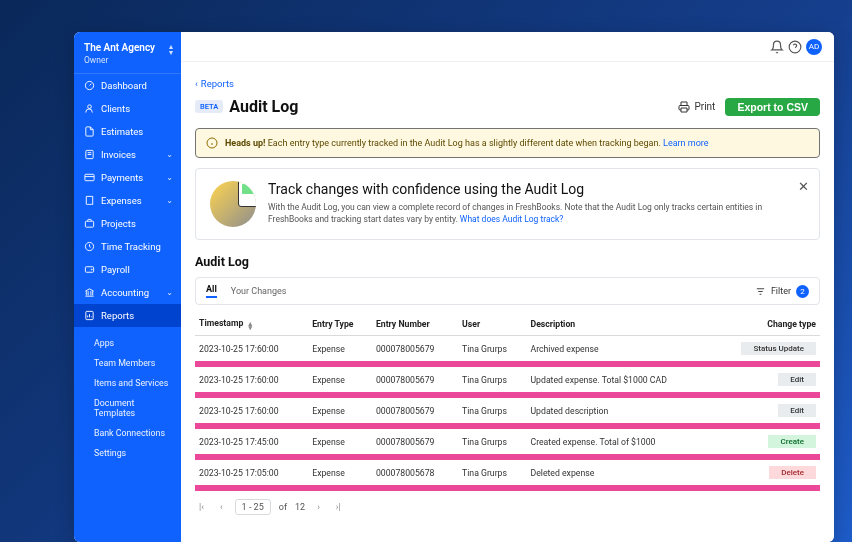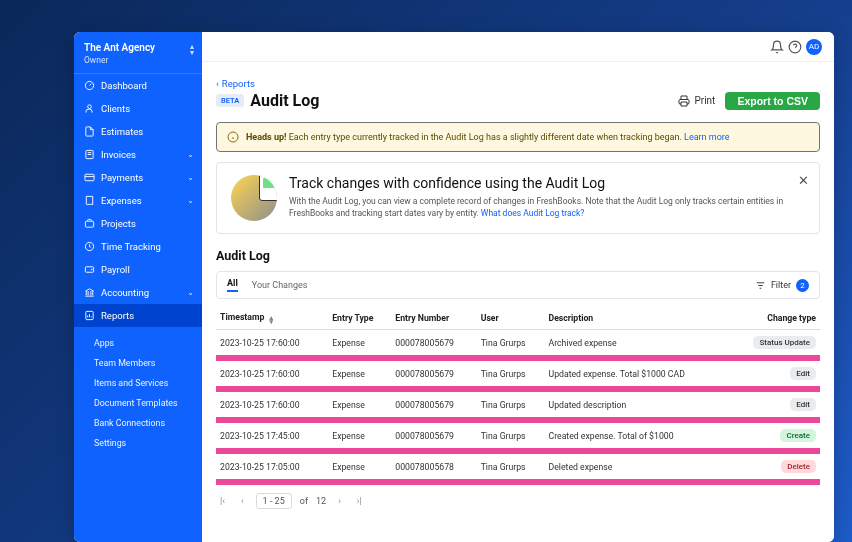--- a/index.html
+++ b/index.html
@@ -17,21 +17,21 @@
     left: 74px;
     width: 760px;
     height: 510px;
     background: #fff;
     border-radius: 6px;
     overflow: hidden;
     box-shadow: 0 4px 20px rgba(0,0,0,0.2);
     display: flex;
   }
   .sidebar {
-    width: 128px;
+    width: 107px;
     background: #0f62fe;
     color: #fff;
     font-size: 9.5px;
     overflow-y: auto;
   }
   .org-block {
     padding: 10px 10px 8px;
     border-bottom: 1px solid rgba(255,255,255,0.15);
     position: relative;
   }
@@ -83,20 +83,21 @@
     background: #0f62fe; color: #fff; font-size: 8px;
     display: flex; align-items: center; justify-content: center;
   }
   .content { padding: 10px 14px 16px; overflow-y: auto; }
   .breadcrumb {
     color: #0f62fe; font-size: 9.5px; cursor: pointer;
     display: inline-flex; align-items: center; gap: 3px;
   }
   .page-head-row {
     display: flex; align-items: center; justify-content: space-between;
+    margin-top: 6px;
   }
   .page-title-wrap { display: flex; align-items: center; gap: 6px; }
   .beta-badge {
     background: #e6ecf7; color: #0f62fe; font-size: 7.5px;
     padding: 2px 5px; border-radius: 3px; font-weight: 600;
   }
   .page-title { font-size: 16px; font-weight: 700; color: #111; }
   .head-actions { display: flex; align-items: center; gap: 10px; }
   .print-btn {
     display: flex; align-items: center; gap: 4px;
@@ -170,21 +171,21 @@
     padding: 5px 4px; border-bottom: 1px solid #d8dbde;
   }
   .table th:last-child { text-align: right; }
   .table td {
     padding: 6px 4px; border-bottom: 6px solid #ec4899;
     color: #333;
   }
   .table td:last-child { text-align: right; }
   .sort-icon { font-size: 7px; margin-left: 3px; display: inline-flex; flex-direction: column; line-height: 4px; color: #888; }
   .tag {
-    display: inline-block; padding: 2px 6px; border-radius: 5px;
+    display: inline-block; padding: 2px 12px; border-radius: 0;
     font-size: 8px; font-weight: 500;
   }
   .tag.status-update { background: #e9ecef; color: #333; }
   .tag.edit { background: #e9ecef; color: #333; }
   .tag.create { background: #d4f5dd; color: #0a6b2a; }
   .tag.delete { background: #fdd9dc; color: #a3262d; }
   .pagination {
     margin-top: 8px; display: flex; align-items: center; gap: 8px;
     font-size: 9px; color: #555;
   }

